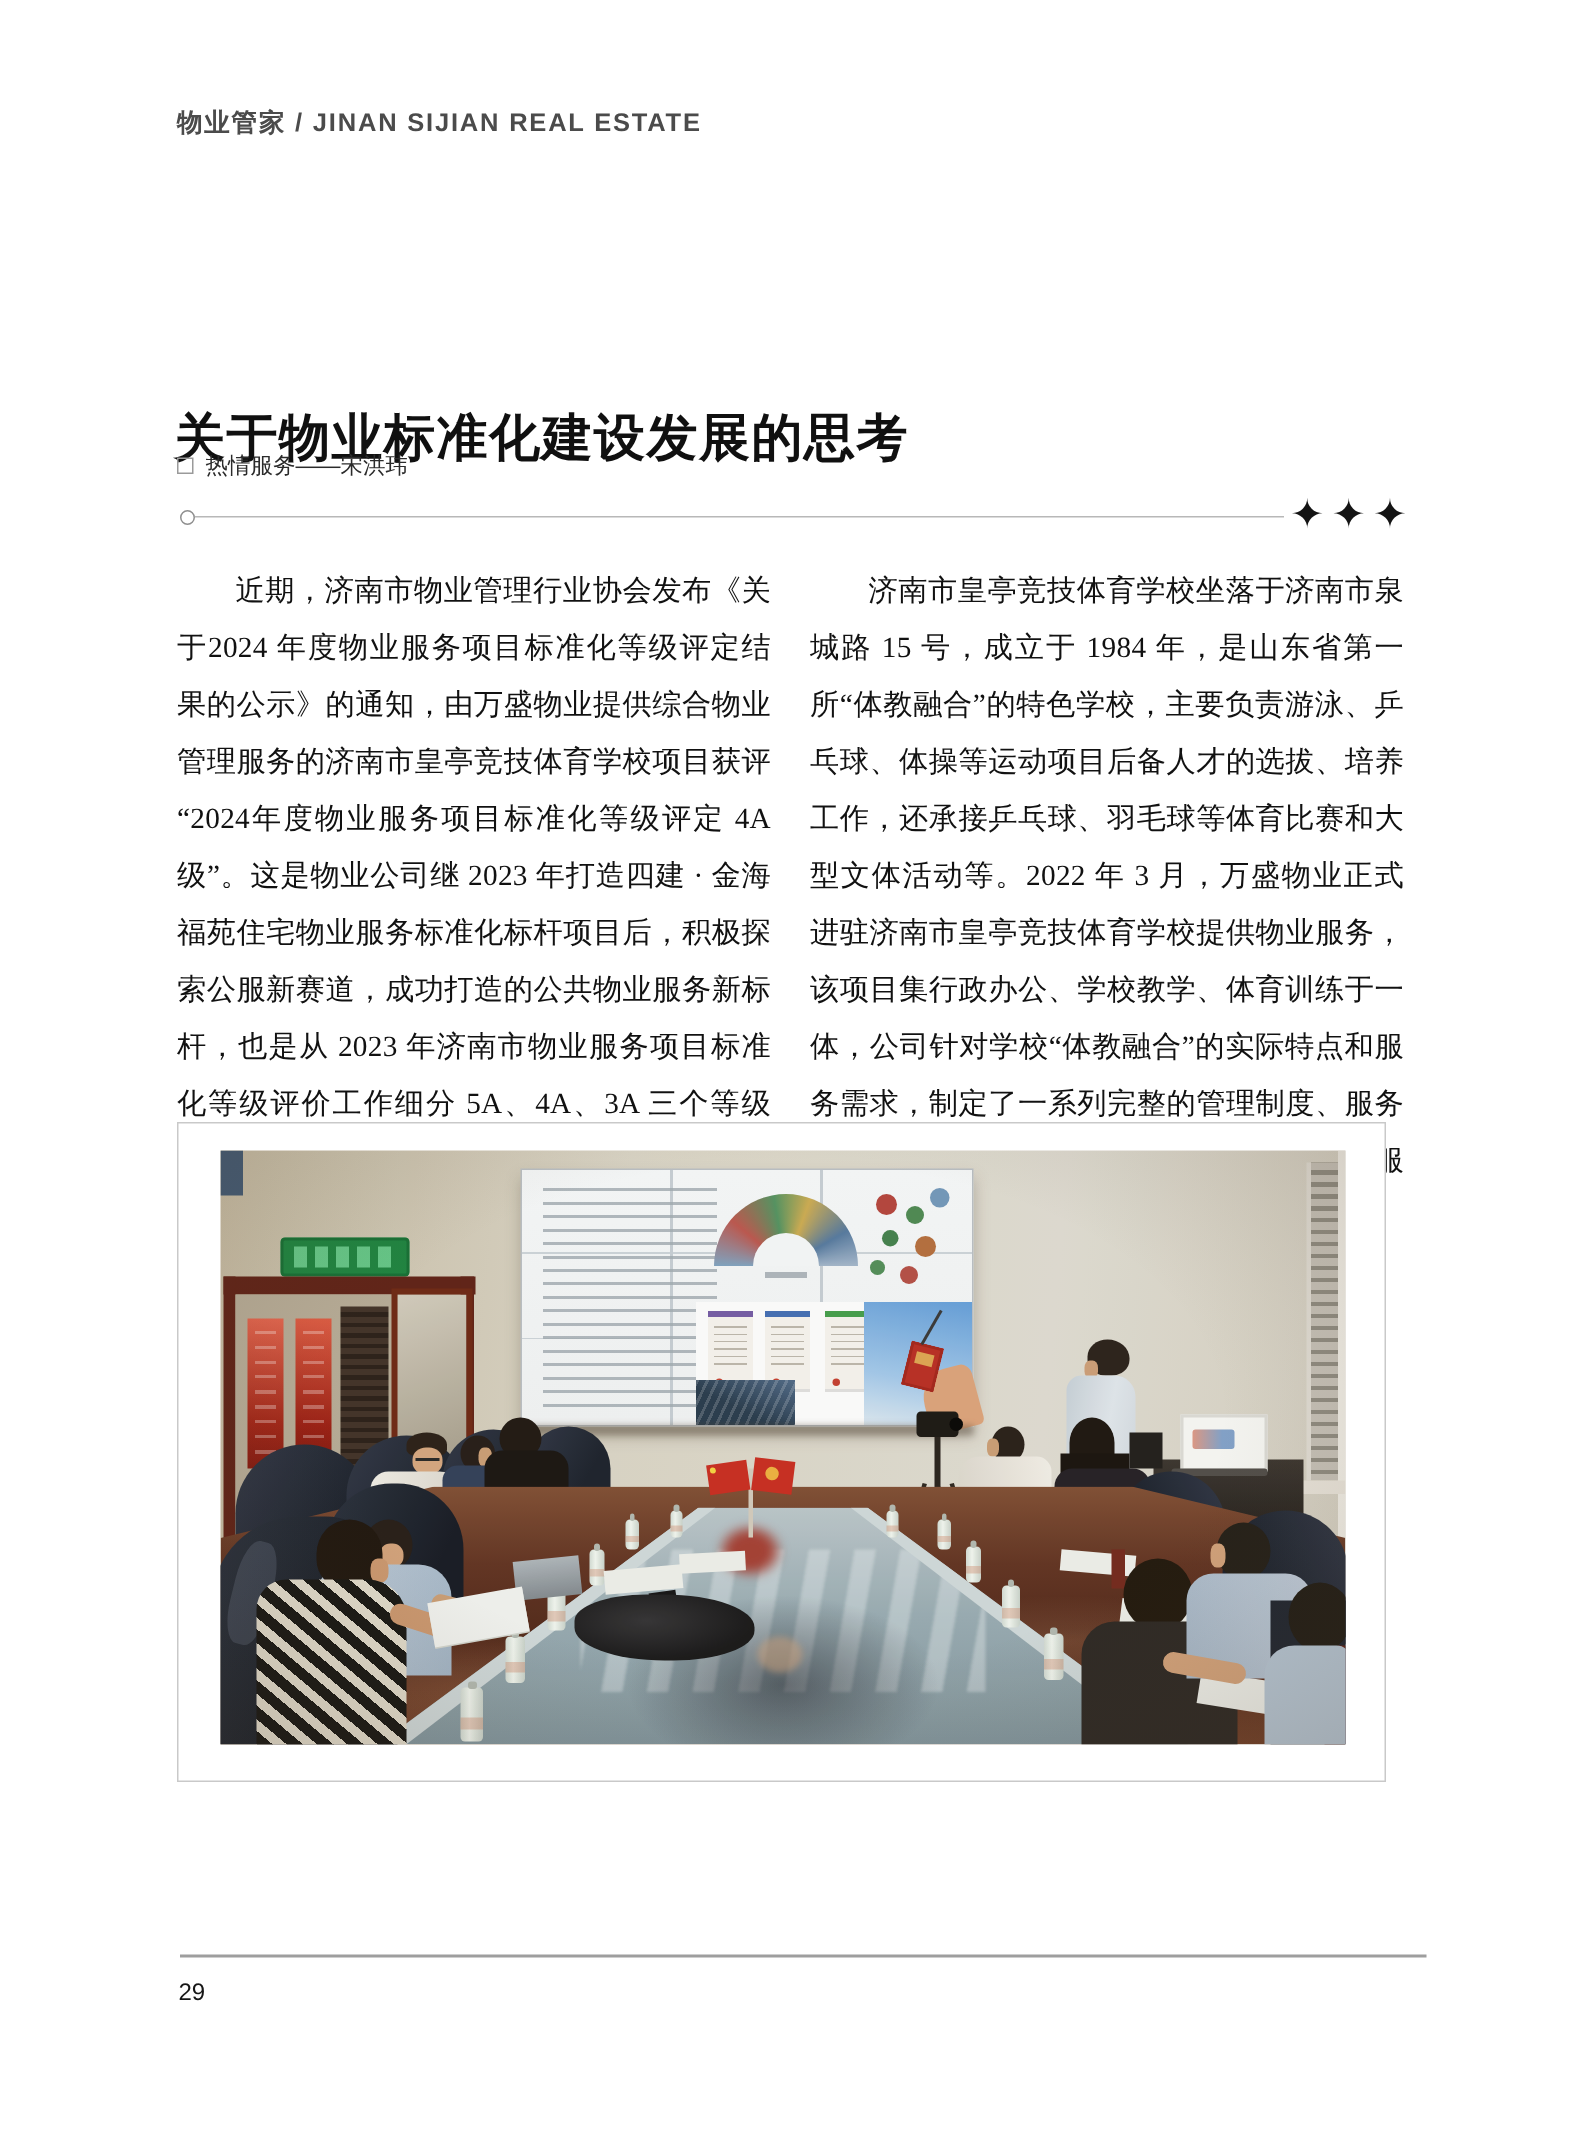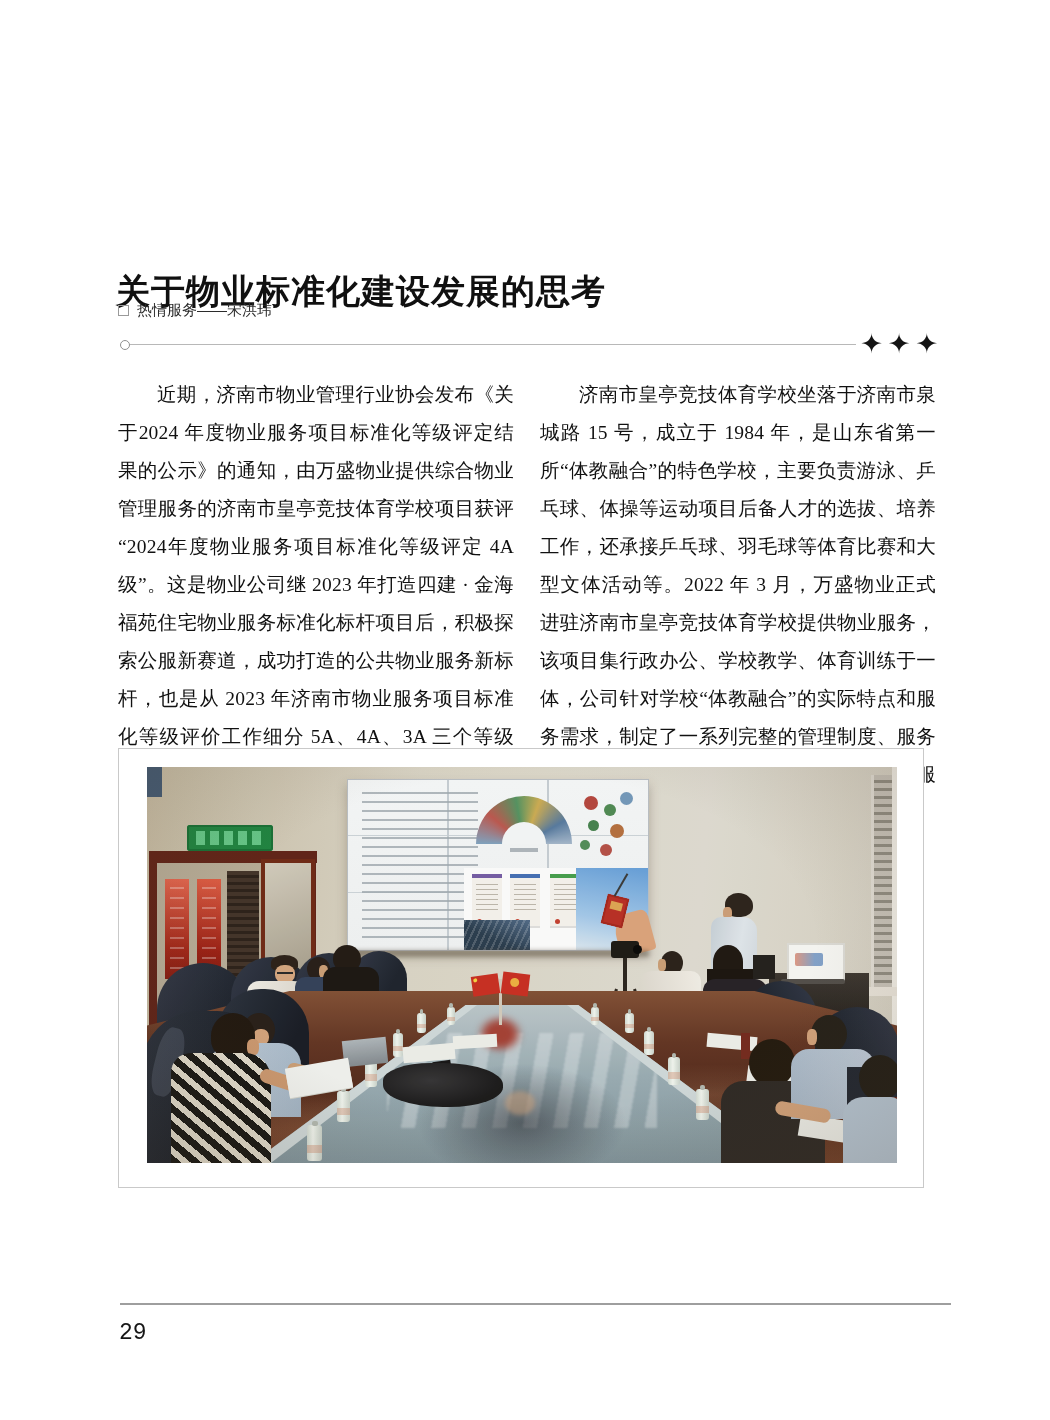--- a/index.html
+++ b/index.html
@@ -242,27 +242,28 @@
   .rb1body{left:644px;top:282px;width:84px;height:70px;border-radius:18px 18px 0 0;
       background:linear-gradient(250deg,#bcc9d8,#a2b4c6);}
   .rb1arm{left:628px;top:338px;width:56px;height:14px;background:#cf9f78;
       border-radius:8px;transform:rotate(10deg);}
   .rb2head{left:712px;top:288px;width:42px;height:46px;background:#1b1710;border-radius:50%;}
   .rb2body{left:696px;top:330px;width:58px;height:66px;background:#b2c2d2;border-radius:20px 10px 0 0;}
   .vignette{inset:0;background:radial-gradient(ellipse at 50% 45%,transparent 55%,rgba(70,50,30,.16) 100%);}
   .warm{inset:0;background:rgba(235,210,170,.05);}
   
   .rule{position:absolute;left:120px;top:1303px;width:831px;height:2px;background:#9e9e9e;}
-  .pageno{position:absolute;left:119px;top:1320px;font-size:23px;color:#161616;font-family:Liberation Mono, monospace;}
+  .pageno{position:absolute;left:119px;top:1320px;font-size:16px;color:#161616;}
 </style>
 </head>
 <body>
 
 <div class="page">
 
+  <div class="brand">物业管家 / JINAN SIJIAN REAL ESTATE</div>
 
   <h1 class="title">关于物业标准化建设发展的思考</h1>
 
   <div class="byline">
     <span class="by-sq"></span>
     <span>热情服务——宋洪玮</span>
   </div>
 
   <div class="divider">
     <span class="d-circle"></span>

